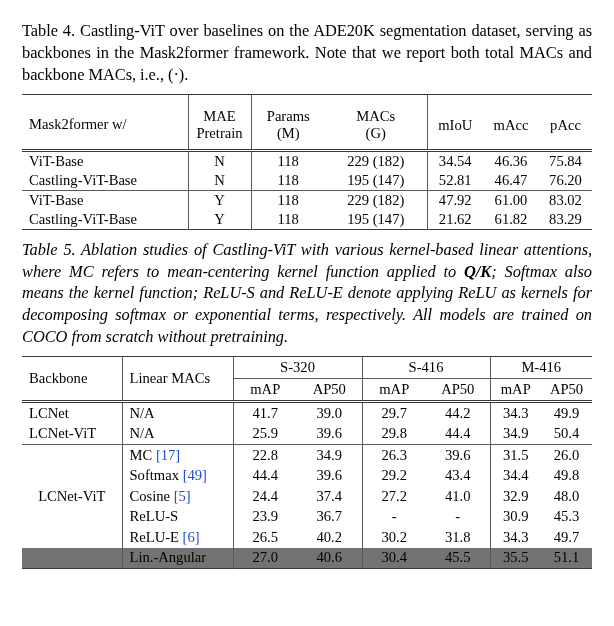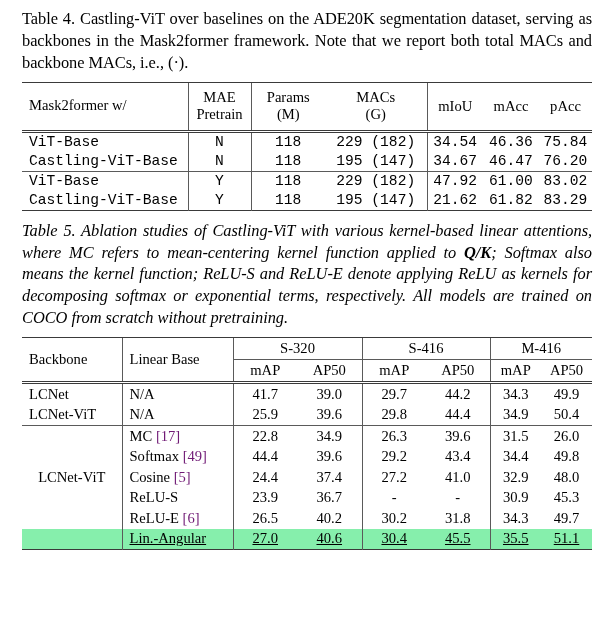--- a/index.html
+++ b/index.html
@@ -23,21 +23,21 @@
     padding: 0 22px;
   }
   .caption {
     font-size: 16.4px;
     line-height: 1.335;
     text-align: justify;
     text-align-last: left;
     margin: 0;
     letter-spacing: -0.05px;
   }
-  #caption-4 { padding-top: 8px; }
+  #caption-4 { padding-top: 20px; }
   #caption-5 { padding-top: 9px; font-style: italic; }
   .cap-label { white-space: nowrap; }
   .mono-math {
     font-weight: bold;
   }
 
   table.sci {
     border-collapse: collapse;
     width: 570px;
     margin: 0;
@@ -54,35 +54,35 @@
   .rule-thick { border-top: 1.4px solid #3a3a3a; }
   .rule-thin  { border-top: 1.0px solid #5a5a5a; }
   .rule-dbl   { border-top: 3px double #3a3a3a; }
   .vline      { border-left: 1.1px solid #5a5a5a; }
 
   .hdr { font-weight: bold; text-align: center; line-height: 1.12; }
   .hdr-left { font-weight: bold; text-align: left; }
   .c { text-align: center; }
   .l { text-align: left; }
   .b { font-weight: bold; }
-  .cite { color: #701a75; }
+  .cite { color: #1d4ed8; }
 
   
   #table4 { margin-top: 8px; }
-  #table4 .r-hdr td { height: 44px; padding-top: 1px; padding-bottom: 2px; }
-  #table4 .r-body td { height: 19px; font-family: Liberation Mono, monospace; }
+  #table4 .r-hdr td { height: 44px; padding-top: 8px; padding-bottom: 2px; }
+  #table4 .r-body td { height: 19px; }
   #table4 td.pad-l { padding-left: 7px; }
 
   
   #table5 { margin-top: 8px; }
   #table5 .r-grp td { height: 21px; }
   #table5 .r-sub td { height: 21px; }
   #table5 .r-body td { height: 20.5px; }
   #table5 td.pad-l { padding-left: 7px; }
-  #table5 .hl { background: #86efac; text-decoration: underline; }
+  #table5 .hl { background: #737373; }
 
   .watermark {
     position: absolute;
     right: 8px;
     bottom: 8px;
     font-size: 21px;
     color: rgba(120,120,120,0.38);
     font-family: "Liberation Sans", sans-serif;
     letter-spacing: 0.5px;
     pointer-events: none;
@@ -134,21 +134,21 @@
         <td class="c vline rule-dbl">34.54</td>
         <td class="c rule-dbl">46.36</td>
         <td class="c rule-dbl">75.84</td>
       </tr>
 
       <tr class="r-body">
         <td class="l b pad-l">Castling-ViT-Base</td>
         <td class="c vline">N</td>
         <td class="c vline">118</td>
         <td class="c b">195 (147)</td>
-        <td class="c b vline">34.67</td>
+        <td class="c b vline">52.81</td>
         <td class="c b">46.47</td>
         <td class="c b">76.20</td>
       </tr>
 
       <tr class="r-body">
         <td class="l pad-l rule-thin">ViT-Base</td>
         <td class="c vline rule-thin">Y</td>
         <td class="c vline rule-thin">118</td>
         <td class="c rule-thin">229 (182)</td>
         <td class="c vline rule-thin">47.92</td>
@@ -181,21 +181,21 @@
       <col style="width:64px">
       <col style="width:65px">
       <col style="width:64px">
       <col style="width:64px">
       <col style="width:51px">
       <col style="width:51px">
     </colgroup>
     <tbody>
       <tr class="r-grp">
         <td class="hdr-left pad-l rule-top" rowspan="2">Backbone</td>
-        <td class="hdr-left pad-l vline rule-top" rowspan="2">Linear Base</td>
+        <td class="hdr-left pad-l vline rule-top" rowspan="2">Linear MACs</td>
         <td class="hdr vline rule-top" colspan="2">S-320</td>
         <td class="hdr vline rule-top" colspan="2">S-416</td>
         <td class="hdr vline rule-top" colspan="2">M-416</td>
       </tr>
       <tr class="r-sub">
         <td class="hdr vline rule-thin">mAP</td>
         <td class="hdr rule-thin">AP50</td>
         <td class="hdr vline rule-thin">mAP</td>
         <td class="hdr rule-thin">AP50</td>
         <td class="hdr vline rule-thin">mAP</td>

